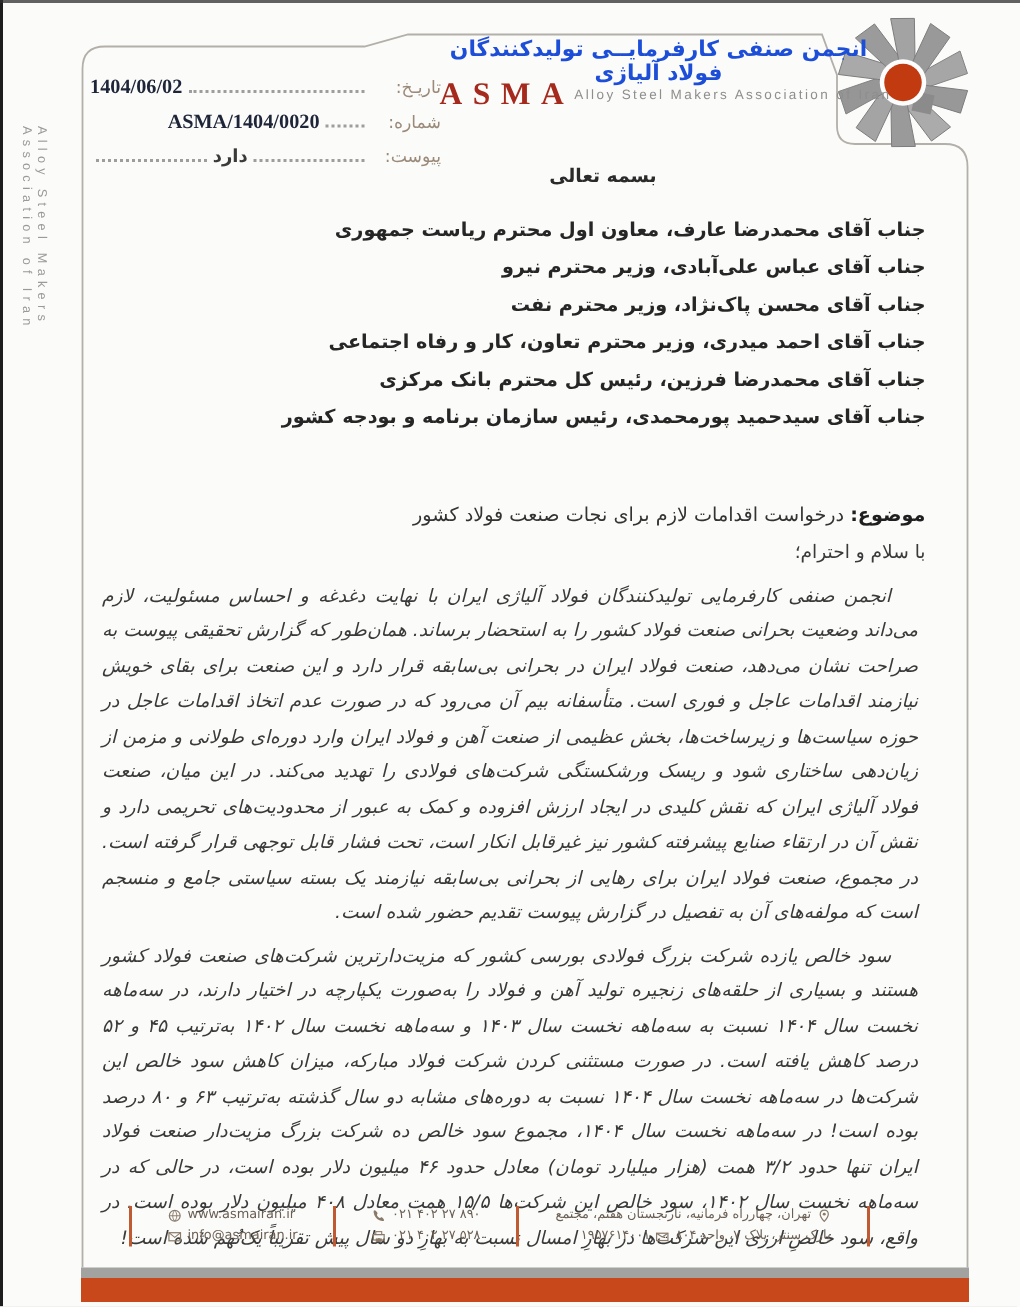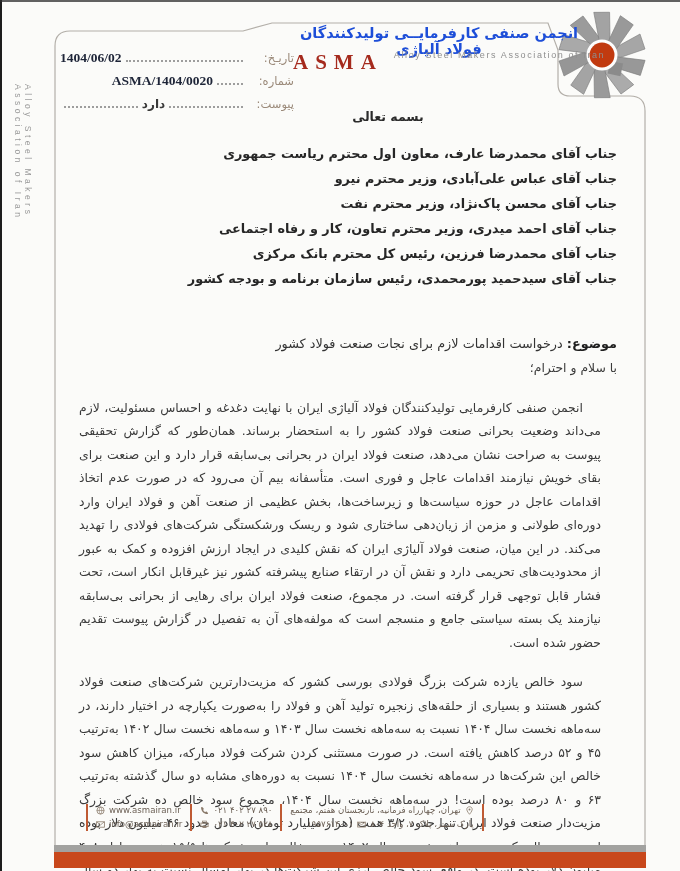--- a/index.html
+++ b/index.html
@@ -26,21 +26,21 @@
   
   .logo{position:absolute;left:552px;top:5px;width:100px;height:84px;}
 
   
   .header-fa{
     position:absolute;left:280px;top:25px;width:318px;
     direction:rtl;text-align:center;
     font-size:14.5px;font-weight:bold;color:#1d4ed8;
     letter-spacing:0;
   }
-  .header-en{position:absolute;left:293px;top:50px;width:270px;display:flex;align-items:flex-start;gap:11px;}
+  .header-en{position:absolute;left:293px;top:50px;width:270px;display:flex;align-items:center;}
   .asma-word{
     font-family:"Liberation Serif",serif;font-size:21px;letter-spacing:7px;
     color:#a52a1d;font-weight:bold;
   }
   .asma-sub{
     font-family:"Liberation Sans",sans-serif;font-size:9px;letter-spacing:1.6px;
     color:#8e8e8e;white-space:nowrap;
   }
 
   
@@ -50,48 +50,48 @@
   .leader{flex:1;border-bottom:2px dotted #9d9d9d;height:11px;margin:0 4px;min-width:8px;}
   .leader.short{flex:0 0 26px;}
   .meta-value{
     font-family:"Liberation Serif",serif;direction:ltr;unicode-bidi:embed;
     font-size:13.5px;font-weight:600;color:#1e2538;white-space:nowrap;
   }
   .meta-value.fa{font-family:"DejaVu Sans",sans-serif;font-size:12px;font-weight:bold;color:#3a3a3a;}
 
   
   .besmellah{
-    position:absolute;left:288px;top:109px;width:200px;text-align:center;
+    position:absolute;left:302px;top:109px;width:200px;text-align:center;
     direction:rtl;font-size:12.5px;font-weight:bold;color:#2b2b2b;
   }
   .recipients{
     position:absolute;right:63px;top:141px;left:80px;
     direction:rtl;text-align:right;
     font-size:12.8px;font-weight:bold;color:#262626;line-height:25px;
   }
   .subject{
     position:absolute;right:63px;top:336px;left:80px;
     direction:rtl;text-align:right;font-size:12.8px;color:#333;
   }
   .subject b{color:#1f1f1f;}
   .body-text{
     position:absolute;right:63px;left:63px;top:356px;
     direction:rtl;text-align:justify;
     font-size:12.4px;line-height:23.5px;color:#3a3a3a;
   }
   .body-text .salutation{margin:0 0 1px 0;}
-  .body-text p{margin:16px;text-indent:18px;}
+  .body-text p{margin:5px;text-indent:18px;font-style:italic;}
 
   
   .footer{
     position:absolute;left:86px;top:803px;display:flex;align-items:stretch;
     font-size:8.6px;color:#6b5f54;line-height:13.5px;
   }
   .fdiv{width:2px;background:#bf5a33;margin:1px 0;}
-  .fcol{padding:1px 8px;white-space:nowrap;}
+  .fcol{padding:1px 24px;white-space:nowrap;}
   .fcol .frow{display:flex;align-items:center;gap:4px;}
   .fcol.ltr{direction:ltr;}
   .fcol.rtl{direction:rtl;text-align:right;}
   .ficon{width:9px;height:9px;flex:none;}
   .ficon svg{display:block;width:100%;height:100%;}
 
   
   .bar-gray{position:absolute;left:54px;top:845px;width:592px;height:7px;background:#a2a2a0;}
   .bar-orange{position:absolute;left:54px;top:852px;width:592px;height:16px;background:#c8481c;}
 </style>

